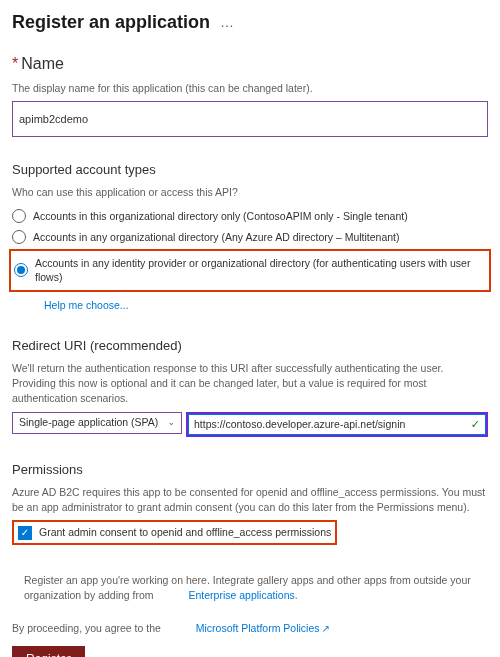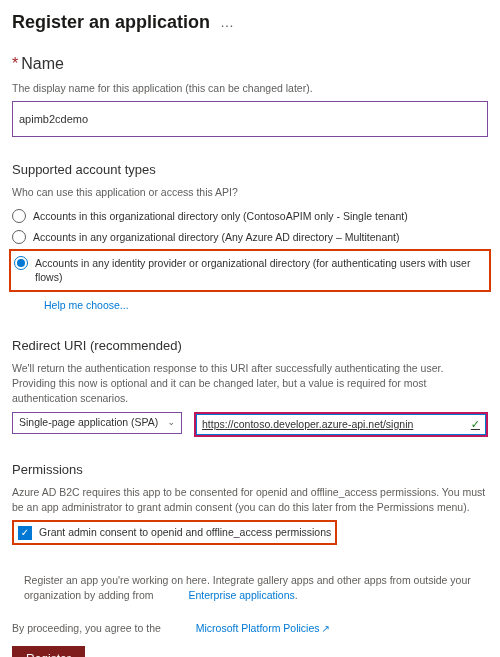--- a/index.html
+++ b/index.html
@@ -22,45 +22,45 @@
   .text-input {
     width: 100%;
     padding: 4px 6px;
     border: 1px solid #7b4a9c;
     font-size: 11px;
     color: #323130;
     outline: none;
     height: 36px;
   }
   .section-title { font-size: 13px; font-weight: 400; color: #323130; margin: 24px 0 6px; }
-  .radio-row { display: flex; padding: 3px 0; font-size: 10.5px; color: #323130; }
+  .radio-row { display: flex; align-items: center; padding: 3px 0; font-size: 10.5px; color: #323130; }
   .radio {
     width: 14px; height: 14px; border-radius: 50%;
     border: 1px solid #605e5c; margin-right: 7px; display: inline-flex;
     align-items: center; justify-content: center; flex-shrink: 0;
   }
   .radio.selected { border-color: #0078d4; }
   .radio.selected::after {
     content: ""; width: 8px; height: 8px; border-radius: 50%; background: #0078d4;
   }
   .highlight-red { border: 2px solid #d83b01; padding: 2px 3px; margin: 1px -3px; }
   .link { color: #0078d4; font-size: 10.5px; cursor: pointer; padding-left: 32px; }
   .redirect-row {
-    display: flex; gap: 12px; align-items: stretch; margin-top: 2px;
+    display: flex; gap: 4px; align-items: stretch; margin-top: 2px;
   }
   .select-box {
     border: 1px solid #7b4a9c;
     padding: 3px 6px;
     font-size: 10.5px;
     display: flex; align-items: center; justify-content: space-between;
     min-width: 170px; height: 22px;
   }
   .select-box .chev { font-size: 9px; color: #605e5c; }
   .uri-box-wrap {
-    border: 2px solid #be185d; flex: 1; display: flex; align-items: center; text-decoration: underline;
+    border: 2px solid #6d28d9; flex: 1; display: flex; align-items: center;
   }
   .uri-input {
     border: 1px solid #0078d4;
     padding: 2px 5px;
     font-size: 10.5px;
     width: 100%; height: 100%;
     display: flex; align-items: center; justify-content: space-between;
     color: #323130;
   }
   .check-green { color: #107c10; font-size: 11px; }

